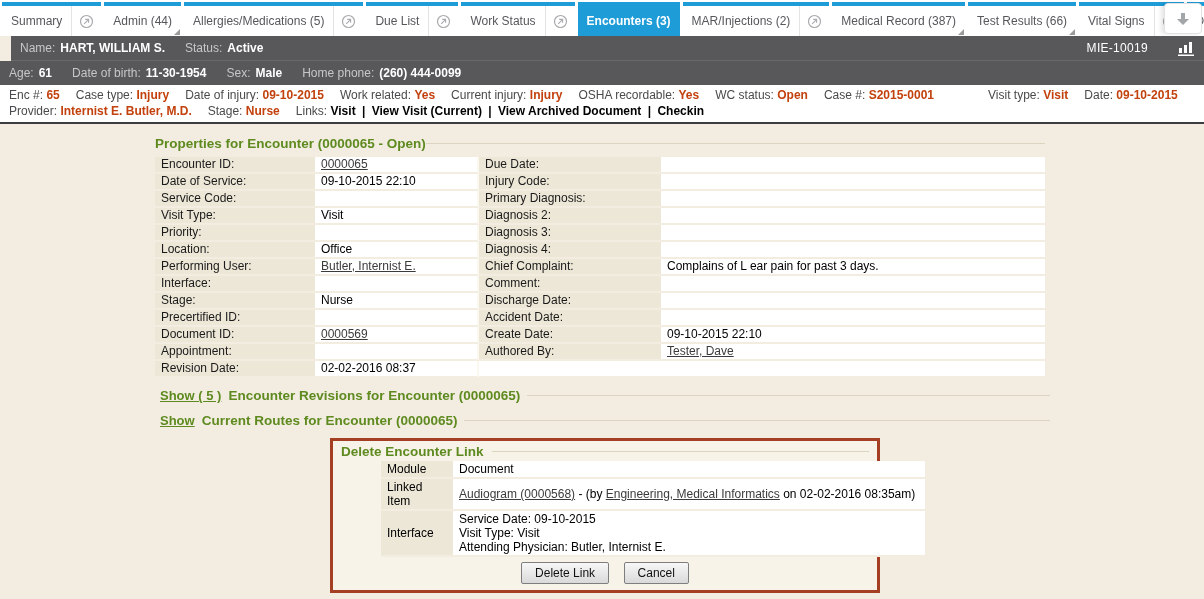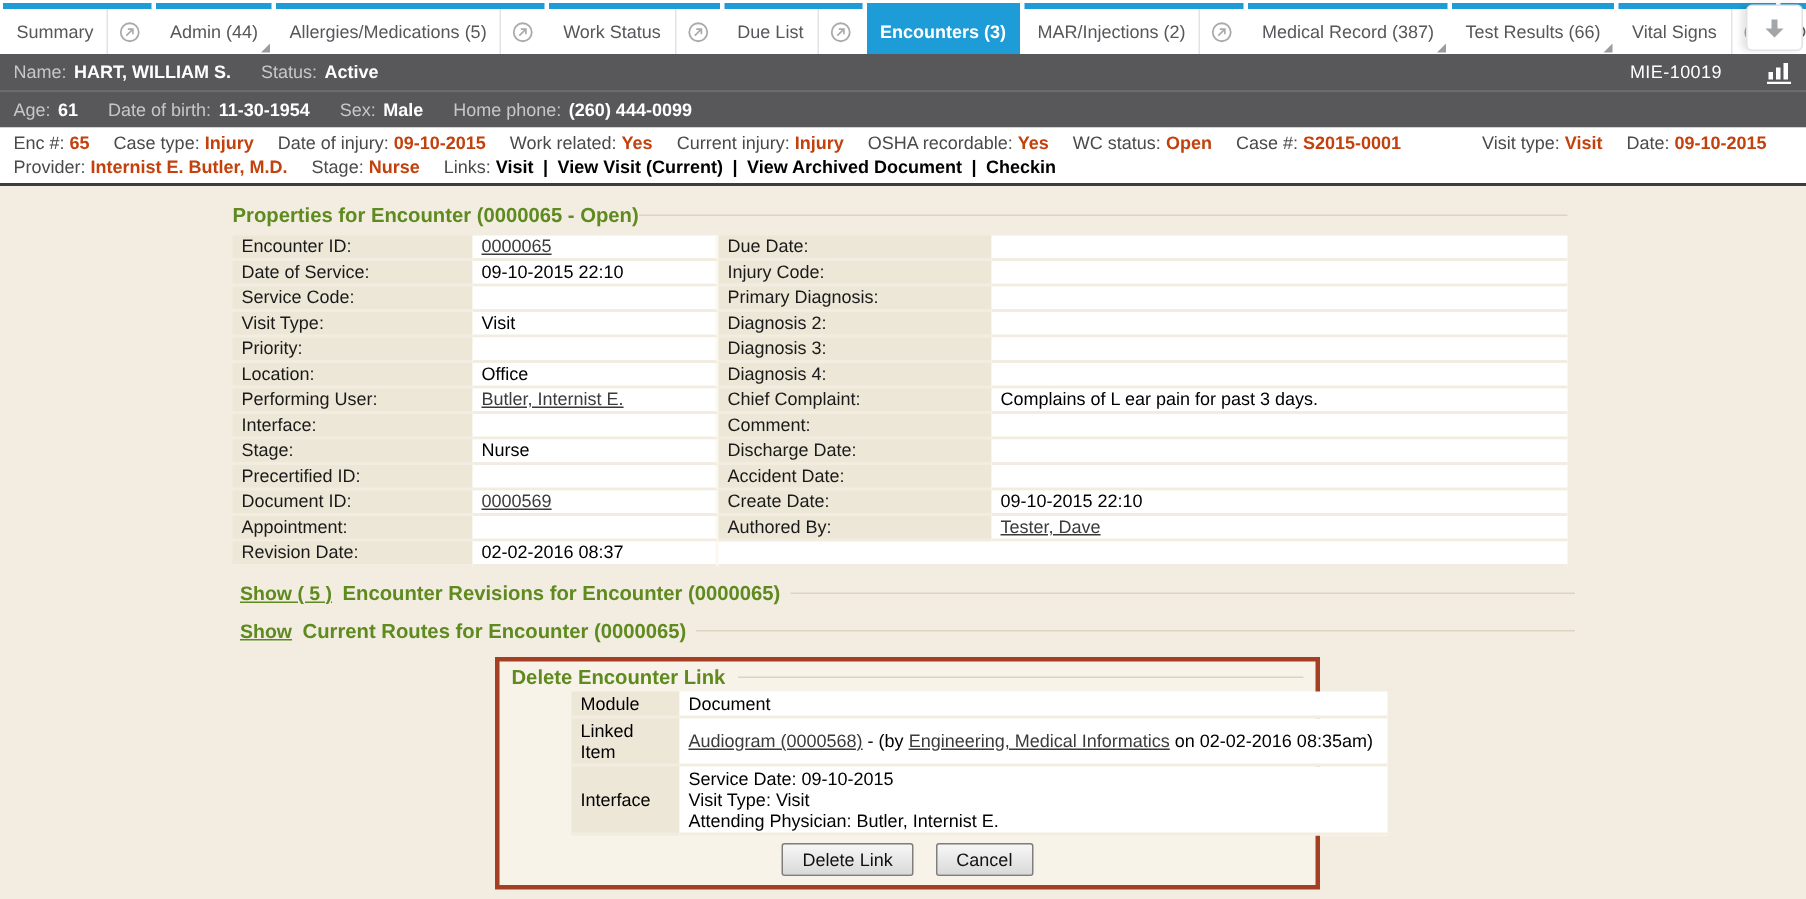--- a/index.html
+++ b/index.html
@@ -36,21 +36,21 @@
     background:#FFFFFF; border:1px solid #E2E2E2; border-radius:4px;
     display:flex; align-items:center; justify-content:center;
     box-shadow:-3px 0 4px rgba(0,0,0,.10); cursor:pointer;
   }
 
   
   .bar {
     height:25px; background:#58585B; color:#FFFFFF; display:flex;
     align-items:center; font-size:12px; padding:0 9px; gap:20px;
   }
-  #patientbar { border-bottom:1px solid #69696C; }
+  #patientbar { border-bottom:1px solid #69696C;margin-left:11px; }
   #demobar { height:24px; }
   .pair { display:flex; gap:5px; align-items:baseline; white-space:nowrap; }
   .bar .lab { color:#C7C7C8; }
   .bar .val { font-weight:bold; }
   .spacer { flex:1; }
   .sysid { letter-spacing:.3px; }
   .charticon { margin-left:10px; display:flex; align-items:center; cursor:pointer; }
 
   
   .infobar {
@@ -133,30 +133,30 @@
   <div class="tab">
     <span class="lbl">Allergies/Medications (5)</span>
     <span class="pop">
         <svg width="15" height="15" viewBox="0 0 15 15">
           <circle cx="7.5" cy="7.5" r="6" fill="none" stroke="#A8AAAC" stroke-width="1.2"></circle>
           <path d="M5.2 9.8 L9.4 5.6 M6.2 5.4 h3.4 v3.4" fill="none" stroke="#A8AAAC" stroke-width="1.1"></path>
         </svg>
       </span>
   </div>
   <div class="tab">
+    <span class="lbl">Due List</span>
+    <span class="pop">
+        <svg width="15" height="15" viewBox="0 0 15 15">
+          <circle cx="7.5" cy="7.5" r="6" fill="none" stroke="#A8AAAC" stroke-width="1.2"></circle>
+          <path d="M5.2 9.8 L9.4 5.6 M6.2 5.4 h3.4 v3.4" fill="none" stroke="#A8AAAC" stroke-width="1.1"></path>
+        </svg>
+      </span>
+  </div>
+  <div class="tab">
     <span class="lbl">Work Status</span>
-    <span class="pop">
-        <svg width="15" height="15" viewBox="0 0 15 15">
-          <circle cx="7.5" cy="7.5" r="6" fill="none" stroke="#A8AAAC" stroke-width="1.2"></circle>
-          <path d="M5.2 9.8 L9.4 5.6 M6.2 5.4 h3.4 v3.4" fill="none" stroke="#A8AAAC" stroke-width="1.1"></path>
-        </svg>
-      </span>
-  </div>
-  <div class="tab">
-    <span class="lbl">Due List</span>
     <span class="pop">
         <svg width="15" height="15" viewBox="0 0 15 15">
           <circle cx="7.5" cy="7.5" r="6" fill="none" stroke="#A8AAAC" stroke-width="1.2"></circle>
           <path d="M5.2 9.8 L9.4 5.6 M6.2 5.4 h3.4 v3.4" fill="none" stroke="#A8AAAC" stroke-width="1.1"></path>
         </svg>
       </span>
   </div>
   <div class="tab active">
     <span class="lbl">Encounters (3)</span>
   </div>

